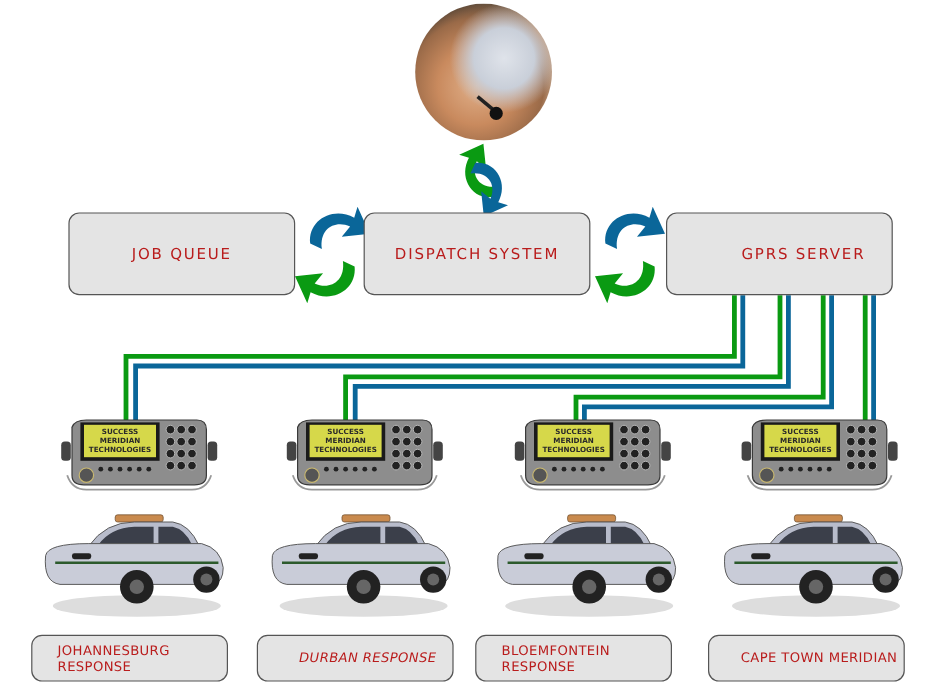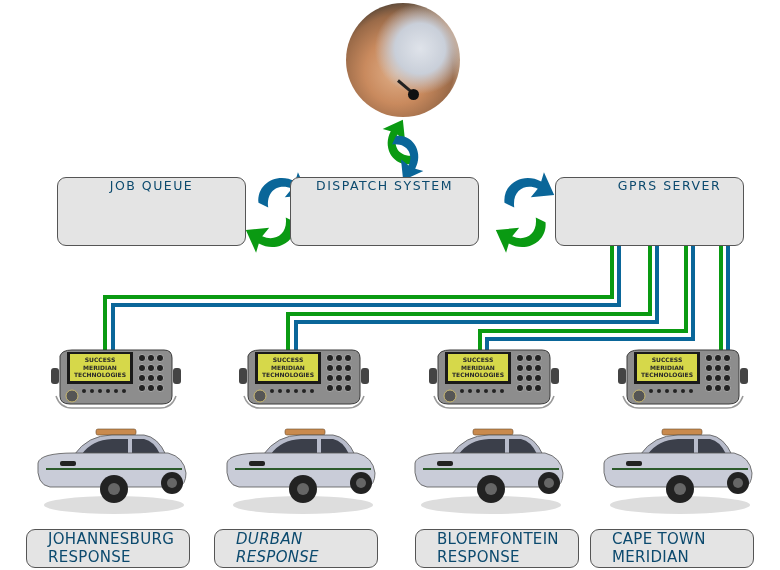--- a/index.html
+++ b/index.html
@@ -1,19 +1,19 @@
 <!DOCTYPE html>
 <html><head>
 <meta charset="utf-8">
 <style>
   html,body{margin:0;padding:0;background:#fff;}
   body{width:780px;height:570px;position:relative;overflow:hidden;font-family:"DejaVu Sans","Liberation Sans",sans-serif;}
-  .box{position:absolute;background:#e4e4e4;border:1px solid #555;border-radius:9px;display:flex;justify-content:center;color:#0c4a6e;letter-spacing:1.5px;font-size:12.5px;box-sizing:border-box;}
+  .box{position:absolute;background:#e4e4e4;border:1px solid #555;border-radius:9px;display:flex;align-items:center;justify-content:center;color:#b91c1c;letter-spacing:1.5px;font-size:12.5px;box-sizing:border-box;}
   .sys{height:69px;width:189px;top:177px;}
-  .resp{height:39px;width:164px;top:529px;font-size:15px;letter-spacing:0.3px;padding-left:21px;}
+  .resp{height:39px;width:164px;top:529px;font-size:11px;letter-spacing:0.3px;padding-left:21px;}
   svg.overlay{position:absolute;left:0;top:0;}
   .avatar{position:absolute;left:346px;top:3px;width:114px;height:114px;border-radius:50%;overflow:hidden;
     background:radial-gradient(circle at 65% 40%,#dfe3ea 0%,#c9cfd9 25%,transparent 45%),
                radial-gradient(circle at 45% 60%,#e0b08a 0%,#c98a5e 35%,#9a6a48 60%,transparent 75%),
                linear-gradient(135deg,#2e2a26 0%,#6b5440 30%,#c08a5e 55%,#d9c3ad 80%,#e6e6ea 100%);}
   .mic{position:absolute;left:62px;top:86px;width:11px;height:11px;border-radius:50%;background:#111;}
   .boom{position:absolute;left:52px;top:76px;width:16px;height:3px;background:#222;transform:rotate(40deg);transform-origin:left;}
   .radio{position:absolute;top:346px;width:132px;height:64px;}
   .car{position:absolute;top:425px;width:158px;height:90px;}
 </style>
@@ -48,21 +48,21 @@
   <use href="#arr" fill="#0a6699" transform="translate(252,185) rotate(-20) scale(0.95)"></use>
   <use href="#arr" fill="#0a9a12" transform="translate(302,240) rotate(160) scale(0.95)"></use>
 
   <use href="#arr" fill="#0a6699" transform="translate(498,185) rotate(-20) scale(0.95)"></use>
   <use href="#arr" fill="#0a9a12" transform="translate(552,240) rotate(160) scale(0.95)"></use>
 </svg>
 
 <div class="box sys" style="left:57px;">
   <span>JOB QUEUE</span>
 </div>
-<div class="box sys" style="left:290px;">
+<div class="box sys" style="left:303px;">
   <span>DISPATCH SYSTEM</span>
 </div>
 <div class="box sys" style="left:555px;padding-left:40px;">
   <span>GPRS SERVER</span>
 </div>
 
 <div class="radio" style="left:50px;"><svg width="132" height="64">
    <path d="M6,50 Q10,62 22,62 H110 Q122,62 126,50" fill="none" stroke="#999" stroke-width="1.5"></path>
    <rect x="1" y="22" width="8" height="16" rx="3" fill="#444"></rect>
    <rect x="123" y="22" width="8" height="16" rx="3" fill="#444"></rect>
@@ -235,18 +235,18 @@
    <circle cx="140" cy="58" r="11" fill="#222"></circle>
    <circle cx="140" cy="58" r="5" fill="#666"></circle>
     </svg></div>
 
 <div class="box resp" style="left:26px;">
   <span>JOHANNESBURG RESPONSE</span>
 </div>
 <div class="box resp" style="left:214px;font-style:italic;">
   <span>DURBAN RESPONSE</span>
 </div>
-<div class="box resp" style="left:415px;">
+<div class="box resp" style="left:396px;">
   <span>BLOEMFONTEIN RESPONSE</span>
 </div>
 <div class="box resp" style="left:590px;">
   <span>CAPE TOWN MERIDIAN</span>
 </div>
 
 </body></html>

